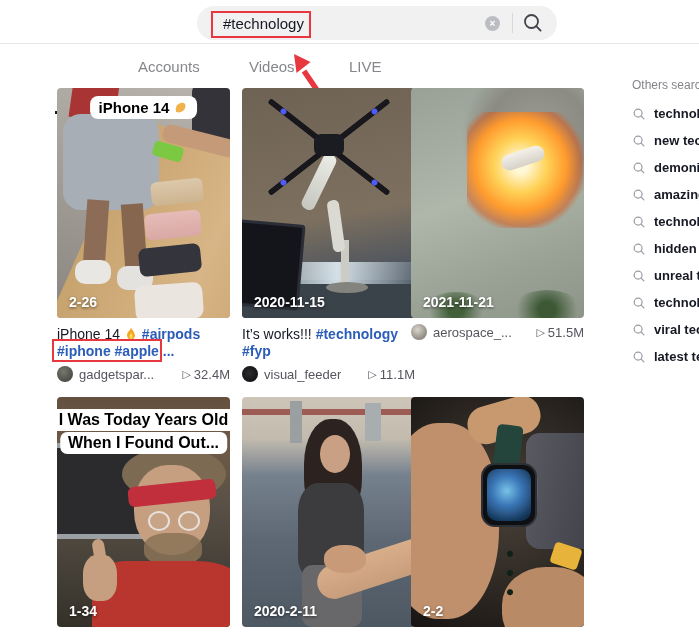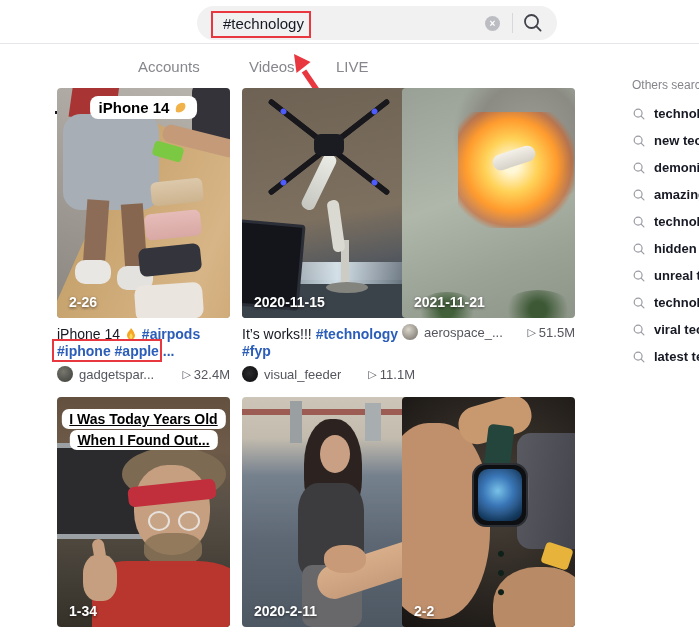--- a/index.html
+++ b/index.html
@@ -18,30 +18,30 @@
              font-size:10px;line-height:15px;text-align:center;font-weight:bold;flex:0 0 auto;}
   .pill-div{width:1px;height:20px;background:#d8d8dc;margin:0 9px 0 12px;flex:0 0 auto;}
   .mag{flex:0 0 auto;margin-right:13px;}
   .ann{border:2.5px solid var(--ann);}
   .ann-search{position:absolute;left:211px;top:11px;width:100px;height:27px;}
 
   
   .tabs-row{position:absolute;left:0;top:58px;width:640px;height:30px;}
   .tab{position:absolute;top:0;font-size:15px;font-weight:500;color:#86878d;cursor:pointer;}
   .tab:nth-child(1){left:58px}.tab:nth-child(2){left:138px}
-  .tab:nth-child(3){left:249px}.tab:nth-child(4){left:336px}
+  .tab:nth-child(3){left:249px}.tab:nth-child(4){left:349px}
   .tab.active{color:#4c1d95;font-weight:700;margin-top:30px;}
   .tab.active::after{content:'';position:absolute;left:-3px;top:23px;width:35px;height:2.5px;background:#161823;}
   .arrow-ann{position:absolute;left:285px;top:50px;}
   .arrow-ann polygon{fill:var(--ann);} .arrow-ann line{stroke:var(--ann);}
 
   
   .card{position:absolute;width:173px;}
   .r1{top:88px}.r2{top:397px}
-  .c1{left:57px}.c2{left:242px}.c3{left:402px}
+  .c1{left:57px}.c2{left:242px}.c3{left:411px}
   .thumb{position:relative;width:173px;height:230px;border-radius:4px;overflow:hidden;background:#999;}
   .thumb div{position:absolute;}
   .date{position:absolute;left:12px;bottom:8px;color:#fff;font-weight:bold;font-size:14px;
         text-shadow:0 1px 3px rgba(0,0,0,.55);z-index:5;}
   .cap{margin-top:8px;font-size:14px;line-height:17px;color:#161823;}
   .cap .link{color:var(--link);font-weight:700;text-decoration:none;cursor:pointer;}
   .meta{margin-top:6px;display:flex;align-items:center;}
   .avatar{width:16px;height:16px;border-radius:50%;flex:0 0 auto;}
   .av1{background:radial-gradient(circle at 40% 35%,#77776f,#3c3c38);}
   .av2{background:radial-gradient(circle at 45% 45%,#2c2c2e,#0a0a0c);}
@@ -50,22 +50,22 @@
   .views{margin-left:auto;font-size:13px;color:#55565e;display:flex;align-items:center;gap:3px;white-space:nowrap;}
   .play{font-size:11px;color:#55565e;}
   .ann-cap{position:absolute;left:-5px;top:251px;width:110px;height:23px;}
 
   
   .ov1{position:absolute;top:8px;left:50%;transform:translateX(-50%);background:#fff;border-radius:8px;
        padding:3px 9px;font-size:15px;font-weight:700;color:#000;white-space:nowrap;
        display:flex;align-items:center;gap:4px;z-index:4;}
   .ov4{position:absolute;top:12px;left:50%;transform:translateX(-50%);display:flex;flex-direction:column;
        align-items:center;z-index:4;}
-  .ov4 span{background:#fff;border-radius:7px;padding:2px 8px;font-size:14px;font-weight:700;
-            color:#000;white-space:nowrap;margin-bottom:1px;text-decoration:underline;}
+  .ov4 span{background:#fff;border-radius:7px;padding:2px 8px;font-size:16px;font-weight:700;
+            color:#000;white-space:nowrap;margin-bottom:1px;}
   .fire{display:inline-block;vertical-align:-2px;margin:0 1px;}
 
   
   
   .t1{background:linear-gradient(200deg,#b8b4ae 0%,#a09b94 55%,#8a857e 100%);}
   .t1-table{right:-52px;top:58px;width:200px;height:240px;transform:rotate(24deg);
             background:linear-gradient(90deg,#c7a36e,#d8b586 60%,#c9a472);}
   .t1-shirt{left:14px;top:-6px;width:46px;height:38px;background:#a83434;transform:rotate(8deg);}
   .t1-jkt{right:-6px;top:-4px;width:44px;height:60px;background:#35333a;border-radius:8px;}
   .t1-shorts{left:6px;top:26px;width:96px;height:96px;background:#a8aeb6;border-radius:18px;}

